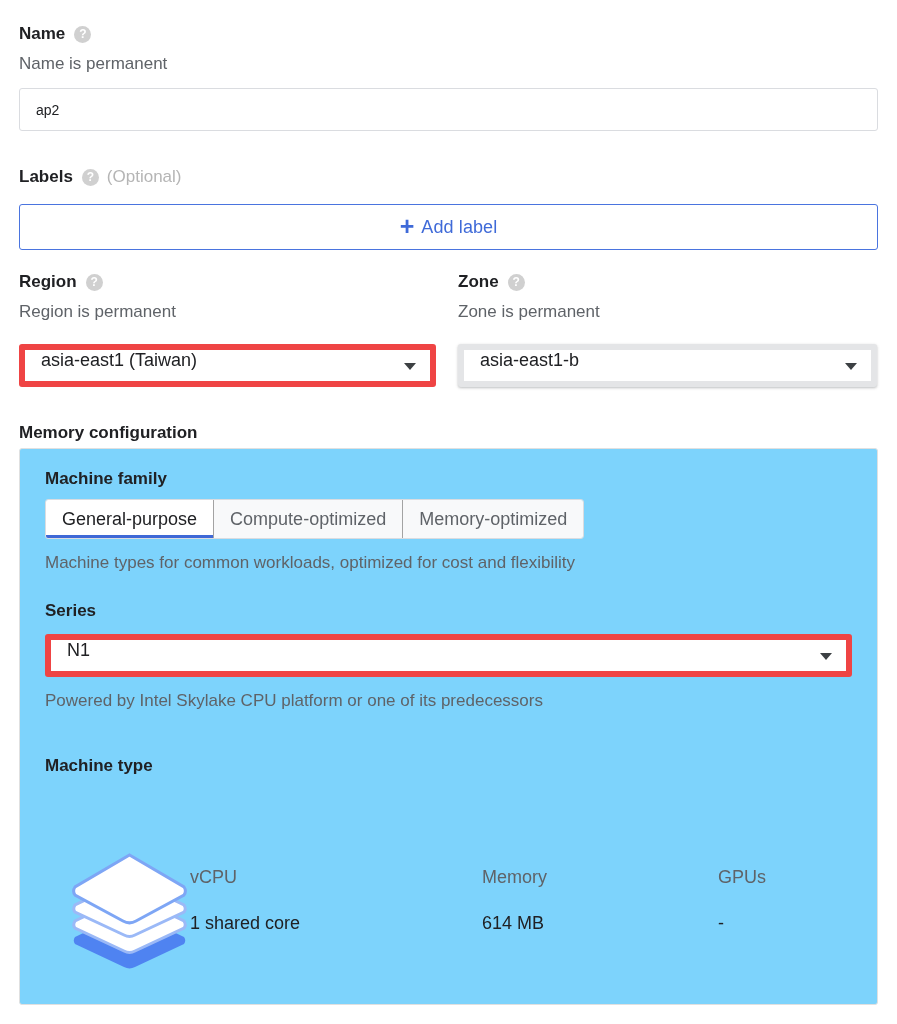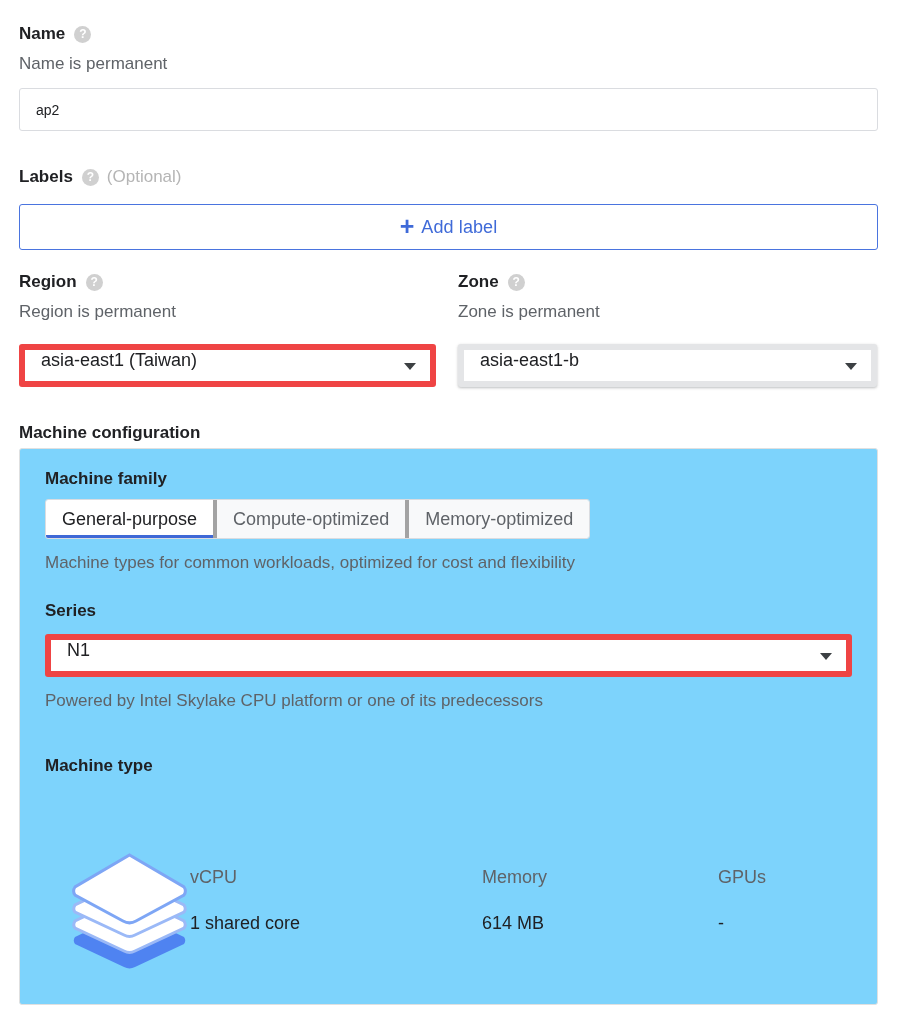--- a/index.html
+++ b/index.html
@@ -155,21 +155,21 @@
     border-radius: 3px;
     overflow: hidden;
     height: 40px;
   }
   .tab {
     display: flex; align-items: center;
     padding: 0 16px;
     font-size: 18px;
     color: #5f6368;
     background: #f8f9fa;
-    border-right: 4px solid #a3a3a3;
+    border-right: 1px solid #a3a3a3;
     cursor: pointer;
     position: relative;
     white-space: nowrap;
   }
   .tab:last-child { border-right: none; }
   .tab.selected {
     background: #ffffff;
     color: #202124;
   }
   .tab.selected::after {
@@ -254,21 +254,21 @@
   <div class="field-label zone-label">
     <span>Zone</span>
     <span class="help-icon">?</span>
   </div>
   <div class="sub-text zone-sub">Zone is permanent</div>
   <div class="select-box elevated zone-sel">
     <span>asia-east1-b</span>
     <span class="caret"></span>
   </div>
 
-  <div class="mc-title">Machine configuration</div>
+  <div class="mc-title">Memory configuration</div>
 
   <div class="mc-card">
 
     <div class="mf-title">Machine family</div>
 
     <div class="tabs">
       <div class="tab selected">
         <span>General-purpose</span>
       </div>
       <div class="tab">

